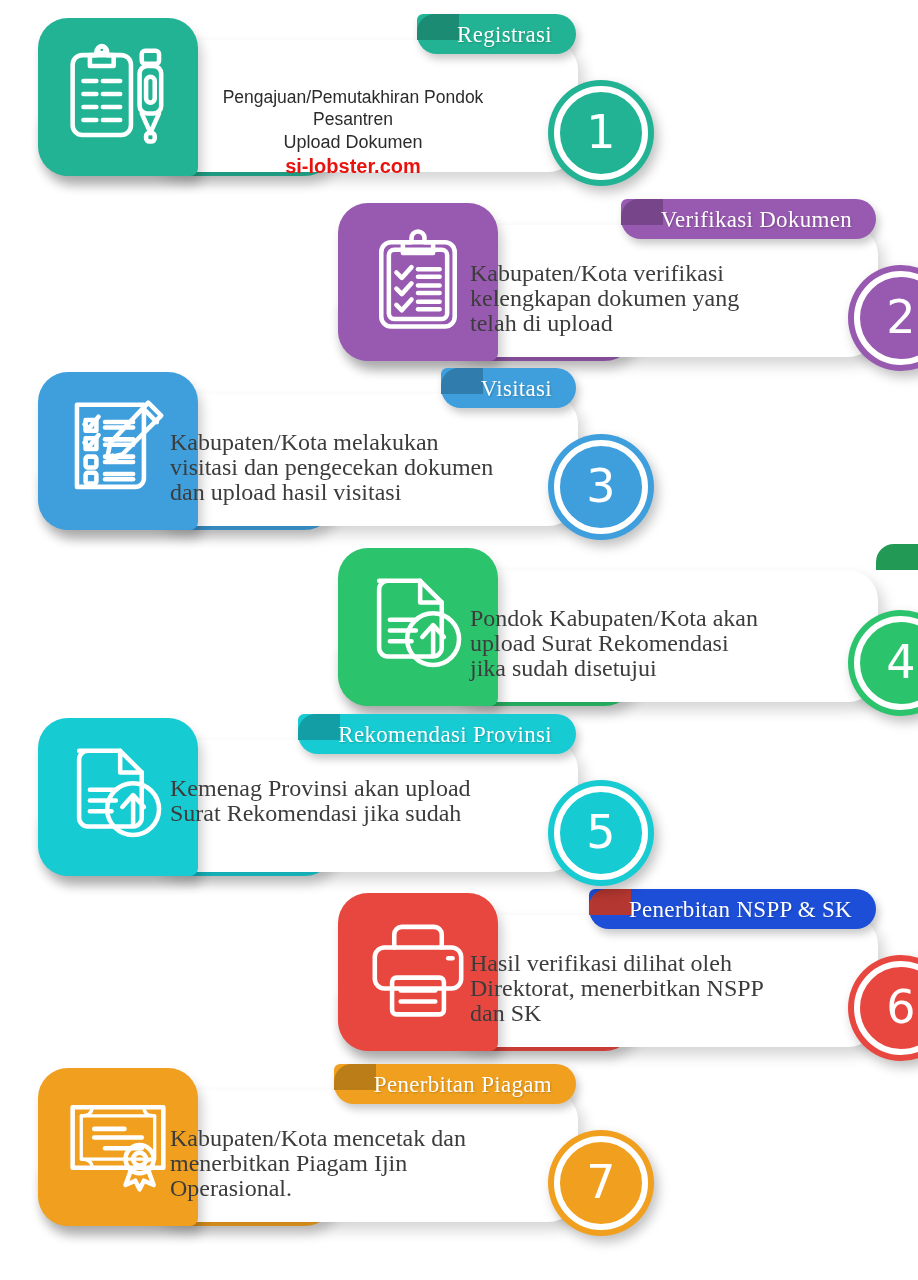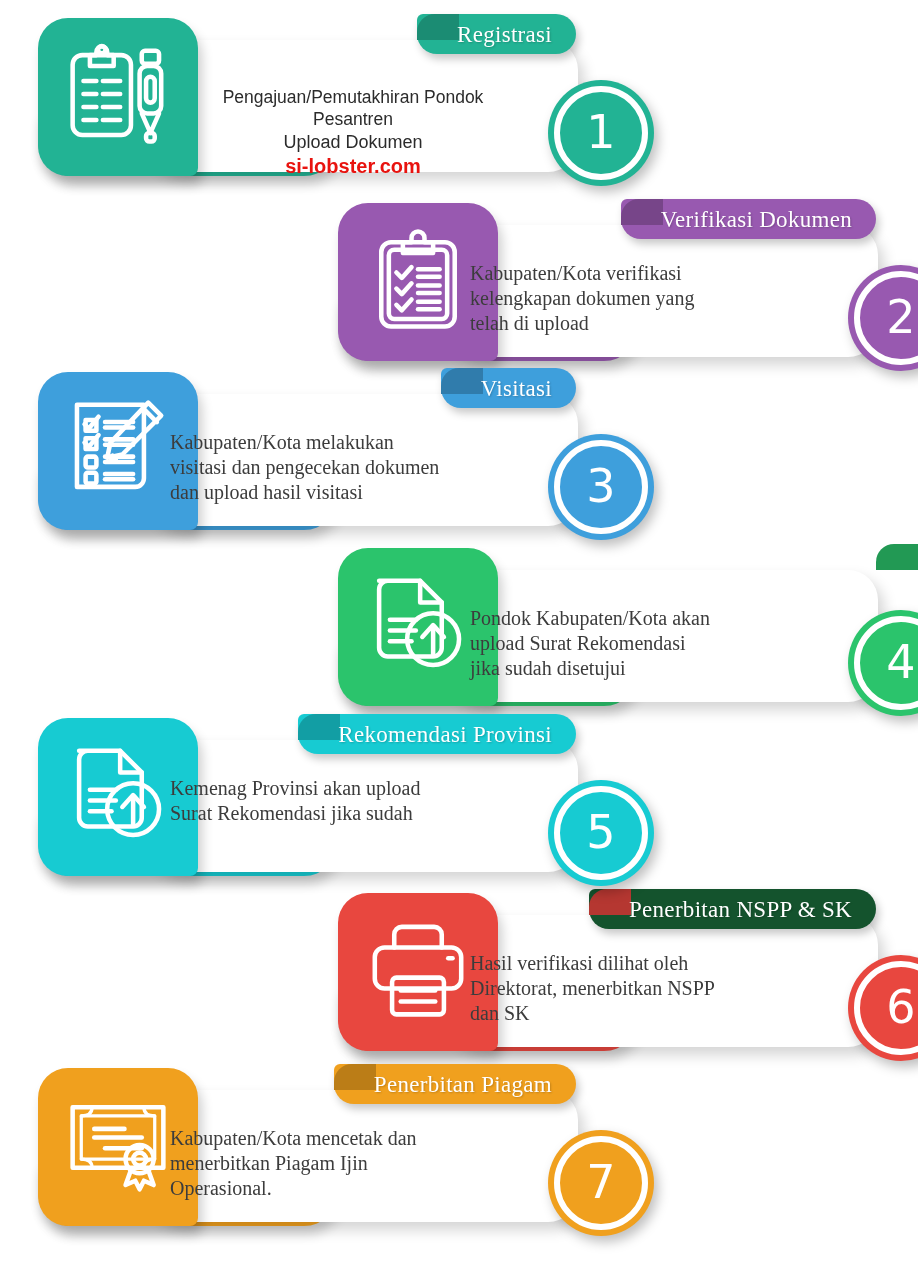--- a/index.html
+++ b/index.html
@@ -70,21 +70,21 @@
     white-space:nowrap;
     text-shadow:1px 1px 2px rgba(0,0,0,0.20);
     line-height:1;
   }
 
   
   .body{
     position:absolute;
     z-index:7;
     color:#3c3c3c;
-    font-size:20px;
+    font-size:24px;
     line-height:25px;
   }
   .body .ln{white-space:nowrap;}
 
   
   .numwrap{
     position:absolute;
     z-index:8;
     width:106px;height:106px;
     border-radius:50%;
@@ -282,21 +282,21 @@
       <div class="skirt" style="background: rgb(232, 71, 63);"></div>
       <div class="card"></div>
       <div class="panel" style="background: rgb(232, 71, 63);"><span><svg width="108" height="108" viewBox="0 0 100 100" fill="none" stroke="#ffffff" stroke-width="4.2" stroke-linecap="round" stroke-linejoin="round">
             <path d="M28 30 v-12 a7 7 0 0 1 7 -7 h30 a7 7 0 0 1 7 7 v12"></path>
             <rect x="10" y="30" width="80" height="38" rx="9"></rect>
             <line x1="78" y1="40" x2="82" y2="40"></line>
             <rect x="26" y="58" width="48" height="34" rx="4"></rect>
             <line x1="34" y1="70" x2="66" y2="70"></line>
             <line x1="34" y1="80" x2="66" y2="80"></line>
           </svg></span></div>
-      <div class="ribbon" style="background: #14532d; right: 42px;">
+      <div class="ribbon" style="background: #1d4ed8; right: 42px;">
         <span class="fold" style="background: rgb(232, 71, 63);"></span>
         <span class="rlabel">Penerbitan NSPP &amp; SK</span>
       </div>
       <div class="numwrap" style="background: rgb(232, 71, 63); right: -36px; top: 62px;">
         <div class="numring">
           <span class="numtxt">6</span>
         </div>
       </div>
       <div class="body" style="left: 132px; top: 58px;">
         <div class="ln">Hasil verifikasi dilihat oleh</div>

